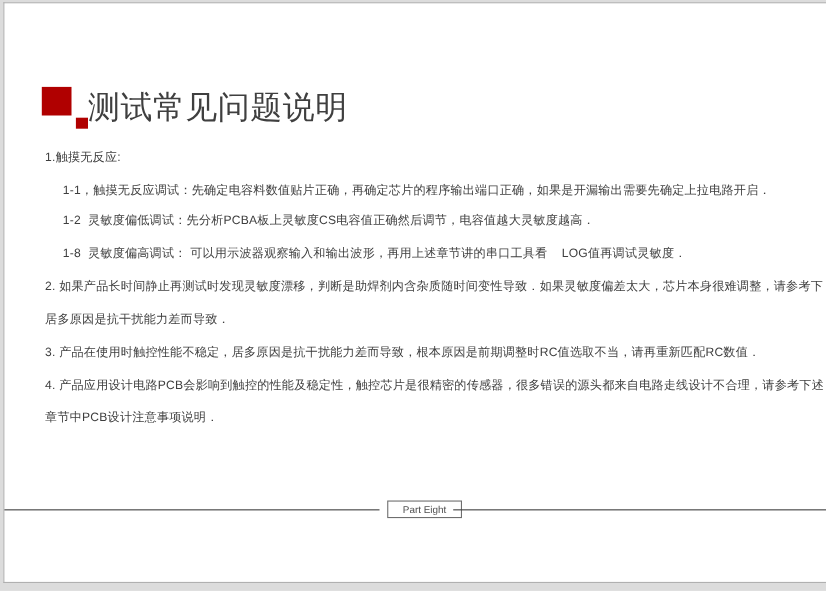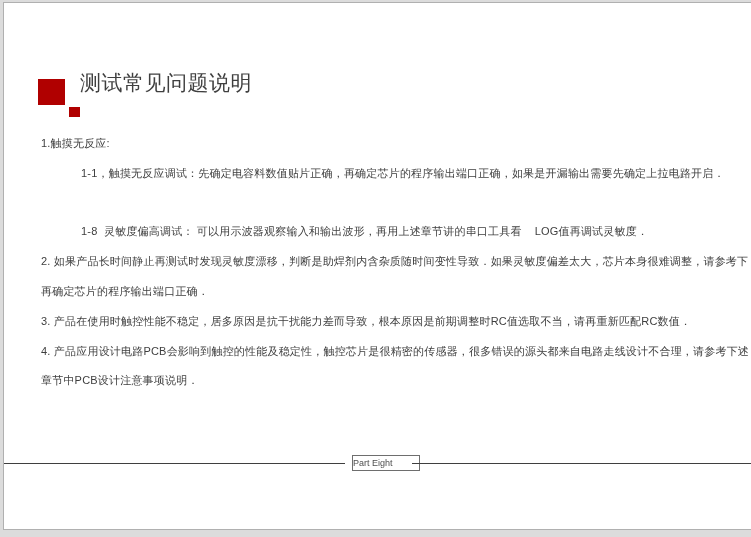--- a/index.html
+++ b/index.html
@@ -36,76 +36,77 @@
     position: absolute;
     left: 65px;
     top: 104px;
     width: 11px;
     height: 10px;
     background: #b00000;
   }
   .slide-title {
     position: absolute;
     left: 76px;
-    top: 66px;
-    font-size: 21px;
+    top: 81px;
+    font-size: 29px;
     line-height: 28px;
     color: #3f3f3f;
     letter-spacing: 0.5px;
     white-space: pre;
   }
   
   .bline {
     position: absolute;
     left: 37px;
     font-size: 11px;
     line-height: 14px;
     color: #3e3e3e;
     white-space: pre;
     letter-spacing: 0.2px;
   }
-  .bline.indent { left: 53px; margin-left: 24px; }
+  .bline.indent { left: 53px; }
   
   .footer-rule {
     position: absolute;
     top: 460px;
     height: 1px;
     background: #3f3f3f;
   }
   .footer-rule.left  { left: 0;     width: 341px; }
   .footer-rule.right { left: 408px; right: 0; }
   .footer-box {
     position: absolute;
     left: 348px;
     top: 452px;
     width: 68px;
     height: 16px;
     box-sizing: border-box;
     border: 1px solid #6e6e6e;
     background: #ffffff;
-    text-align: left;
+    text-align: center;
     font-size: 9px;
     line-height: 14px;
     color: #4f4f4f;
   }
 </style>
 </head>
 <body>
 
 <div id="slide">
 
   <div class="sq-large"></div>
   <div class="sq-small"></div>
   <div class="slide-title">测试常见问题说明</div>
 
   <div class="bline" style="top:133px">1.触摸无反应:</div>
   <div class="bline indent" style="top:163px">1-1，触摸无反应调试：先确定电容料数值贴片正确，再确定芯片的程序输出端口正确，如果是开漏输出需要先确定上拉电路开启．</div>
+  <div class="bline indent" style="top:191px">1-2  灵敏度偏低调试：先分析PCBA板上灵敏度CS电容值正确然后调节，电容值越大灵敏度越高．</div>
   <div class="bline indent" style="top:221px">1-8  灵敏度偏高调试： 可以用示波器观察输入和输出波形，再用上述章节讲的串口工具看    LOG值再调试灵敏度．</div>
   <div class="bline" style="top:251px">2. 如果产品长时间静止再测试时发现灵敏度漂移，判断是助焊剂内含杂质随时间变性导致．如果灵敏度偏差太大，芯片本身很难调整，请参考下</div>
-  <div class="bline" style="top:281px">再确定芯片的程序输出端口正确．</div>
+  <div class="bline" style="top:281px">居多原因是抗干扰能力差而导致．</div>
   <div class="bline" style="top:311px">3. 产品在使用时触控性能不稳定，居多原因是抗干扰能力差而导致，根本原因是前期调整时RC值选取不当，请再重新匹配RC数值．</div>
   <div class="bline" style="top:341px">4. 产品应用设计电路PCB会影响到触控的性能及稳定性，触控芯片是很精密的传感器，很多错误的源头都来自电路走线设计不合理，请参考下述</div>
   <div class="bline" style="top:370px">章节中PCB设计注意事项说明．</div>
 
   <div class="footer-rule left"></div>
   <div class="footer-box">Part Eight</div>
   <div class="footer-rule right"></div>
 
 </div>
 

